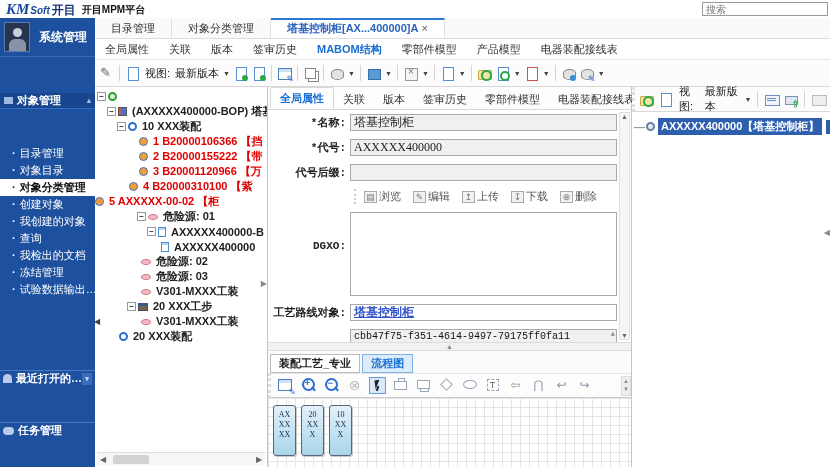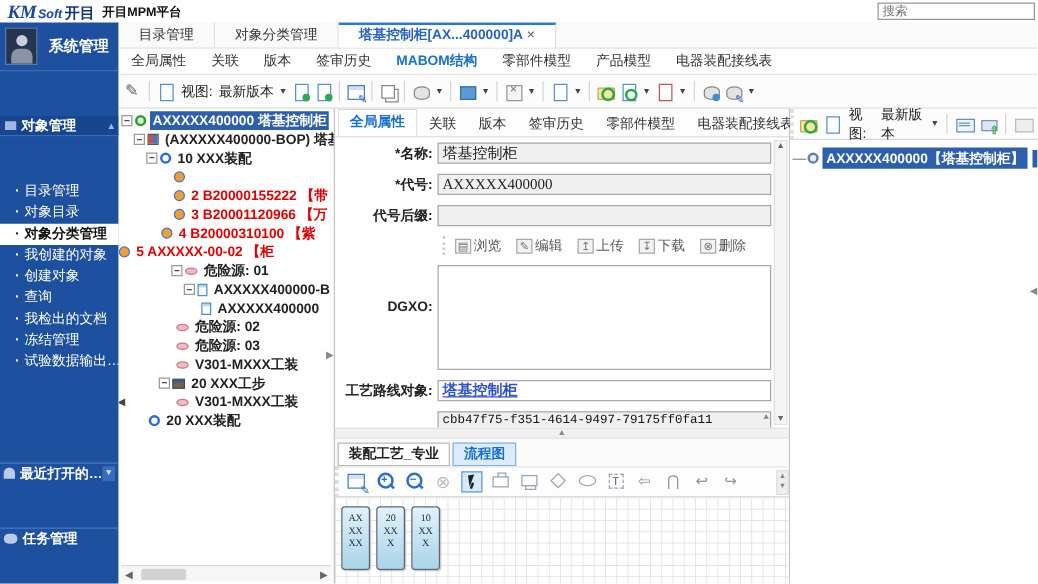--- a/index.html
+++ b/index.html
@@ -109,21 +109,21 @@
   .collapse-l{position:absolute;left:-1px;top:230px;color:#444;font-size:8px;}
   .collapse-r{position:absolute;right:0;top:192px;color:#888;font-size:8px;}
 
   
   .midpanel{flex:1;display:flex;flex-direction:column;min-width:0;border-right:1px solid #c4c4c4;}
   .ftabs{height:23px;display:flex;align-items:flex-end;border-bottom:1px solid #d8d8d8;background:#fdfdfd;padding-left:2px;}
   .ftab{padding:0 9px;line-height:20px;color:#333;cursor:pointer;white-space:nowrap;}
   .ftab.active{color:#1a6fd4;font-weight:bold;border:1px solid #d8d8d8;border-bottom:1px solid #fff;background:#fff;border-radius:2px 2px 0 0;}
   .formarea{height:232px;overflow:hidden;position:relative;padding:4px 14px 0 2px;background:#fff;}
   .frow{display:flex;align-items:center;margin-bottom:8px;}
-  .flbl{width:80px;text-align:right;padding-right:4px;font-weight:bold;flex:0 0 auto;}
+  .flbl{width:80px;text-align:right;padding-right:4px;font-weight:bold;flex:0 0 auto;font-family:Liberation Mono, monospace;}
   .fin{flex:1;height:17px;border:1px solid #a9a9a9;background:#f0f0f0;font-family:"Liberation Serif",serif;font-size:12px;padding:0 3px;color:#222;}
   .fbtns{display:flex;align-items:center;gap:12px;margin:2px 0 8px 84px;color:#555;border-left:2px dotted #ccc;padding-left:8px;}
   .fbtn{display:flex;align-items:center;gap:2px;cursor:pointer;}
   .fbtn .bi{width:13px;height:12px;border:1px solid #aaa;background:#f2f2f2;font-size:9px;line-height:11px;text-align:center;color:#777;}
   .dgxo{flex:1;height:84px;border:1px solid #a9a9a9;background:#fff;}
   .frow.top{align-items:flex-start;}
   .routebox{flex:1;height:17px;border:1px solid #a9a9a9;background:#fff;padding:0 3px;line-height:15px;}
   .routebox a{color:#3355cc;font-family:"Liberation Serif",serif;font-weight:bold;font-size:12px;}
   .uuid{flex:1;height:40px;border:1px solid #a9a9a9;background:#f0f0f0;font-family:"Liberation Mono",monospace;font-size:10px;padding:1px 3px;color:#111;position:relative;}
   .uuid .upm{position:absolute;right:1px;top:0;color:#888;font-size:7px;}
@@ -188,22 +188,22 @@
   </div>
   <div class="secthdr">
     <span class="sico"></span>
     <span>对象管理</span>
     <span class="caret">▴</span>
   </div>
   <div class="navitems">
     <div class="navitem">目录管理</div>
     <div class="navitem">对象目录</div>
     <div class="navitem active">对象分类管理</div>
+    <div class="navitem">创建对象</div>
     <div class="navitem">我创建的对象</div>
-    <div class="navitem">创建对象</div>
     <div class="navitem">查询</div>
     <div class="navitem">我检出的文档</div>
     <div class="navitem">冻结管理</div>
     <div class="navitem">试验数据输出…</div>
   </div>
   <div class="sspacer"></div>
   <div class="botrow">
     <span class="bico i-recent"></span>
     <span>最近打开的…</span>
     <span class="ddbox">▾</span>
@@ -284,34 +284,34 @@
       <span class="vcaret">▼</span>
   </div>
 
   <div class="content">
 
     <div class="treepanel">
       <div class="treescroll">
         <div class="trow" style="padding-left:2px">
             <span class="tg"></span>
             <span class="ti ti-gear"></span>
-            <span class="tlabel sel">AXXXXX400000 塔基控制柜</span>
           </div>
         <div class="trow" style="padding-left:12px">
             <span class="tg"></span>
             <span class="ti ti-bom"></span>
             <span class="tlabel">(AXXXXX400000-BOP) 塔基控制柜</span>
           </div>
         <div class="trow" style="padding-left:22px">
             <span class="tg"></span>
             <span class="ti ti-asm"></span>
             <span class="tlabel">10 XXX装配</span>
           </div>
         <div class="trow" style="padding-left:44px">
             <span class="ti ti-part"></span>
+            <span class="tlabel red">1 B20000106366 【挡</span>
           </div>
         <div class="trow" style="padding-left:44px">
             <span class="ti ti-part"></span>
             <span class="tlabel red">2 B20000155222 【带</span>
           </div>
         <div class="trow" style="padding-left:44px">
             <span class="ti ti-part"></span>
             <span class="tlabel red">3 B20001120966 【万</span>
           </div>
         <div class="trow" style="padding-left:34px">

